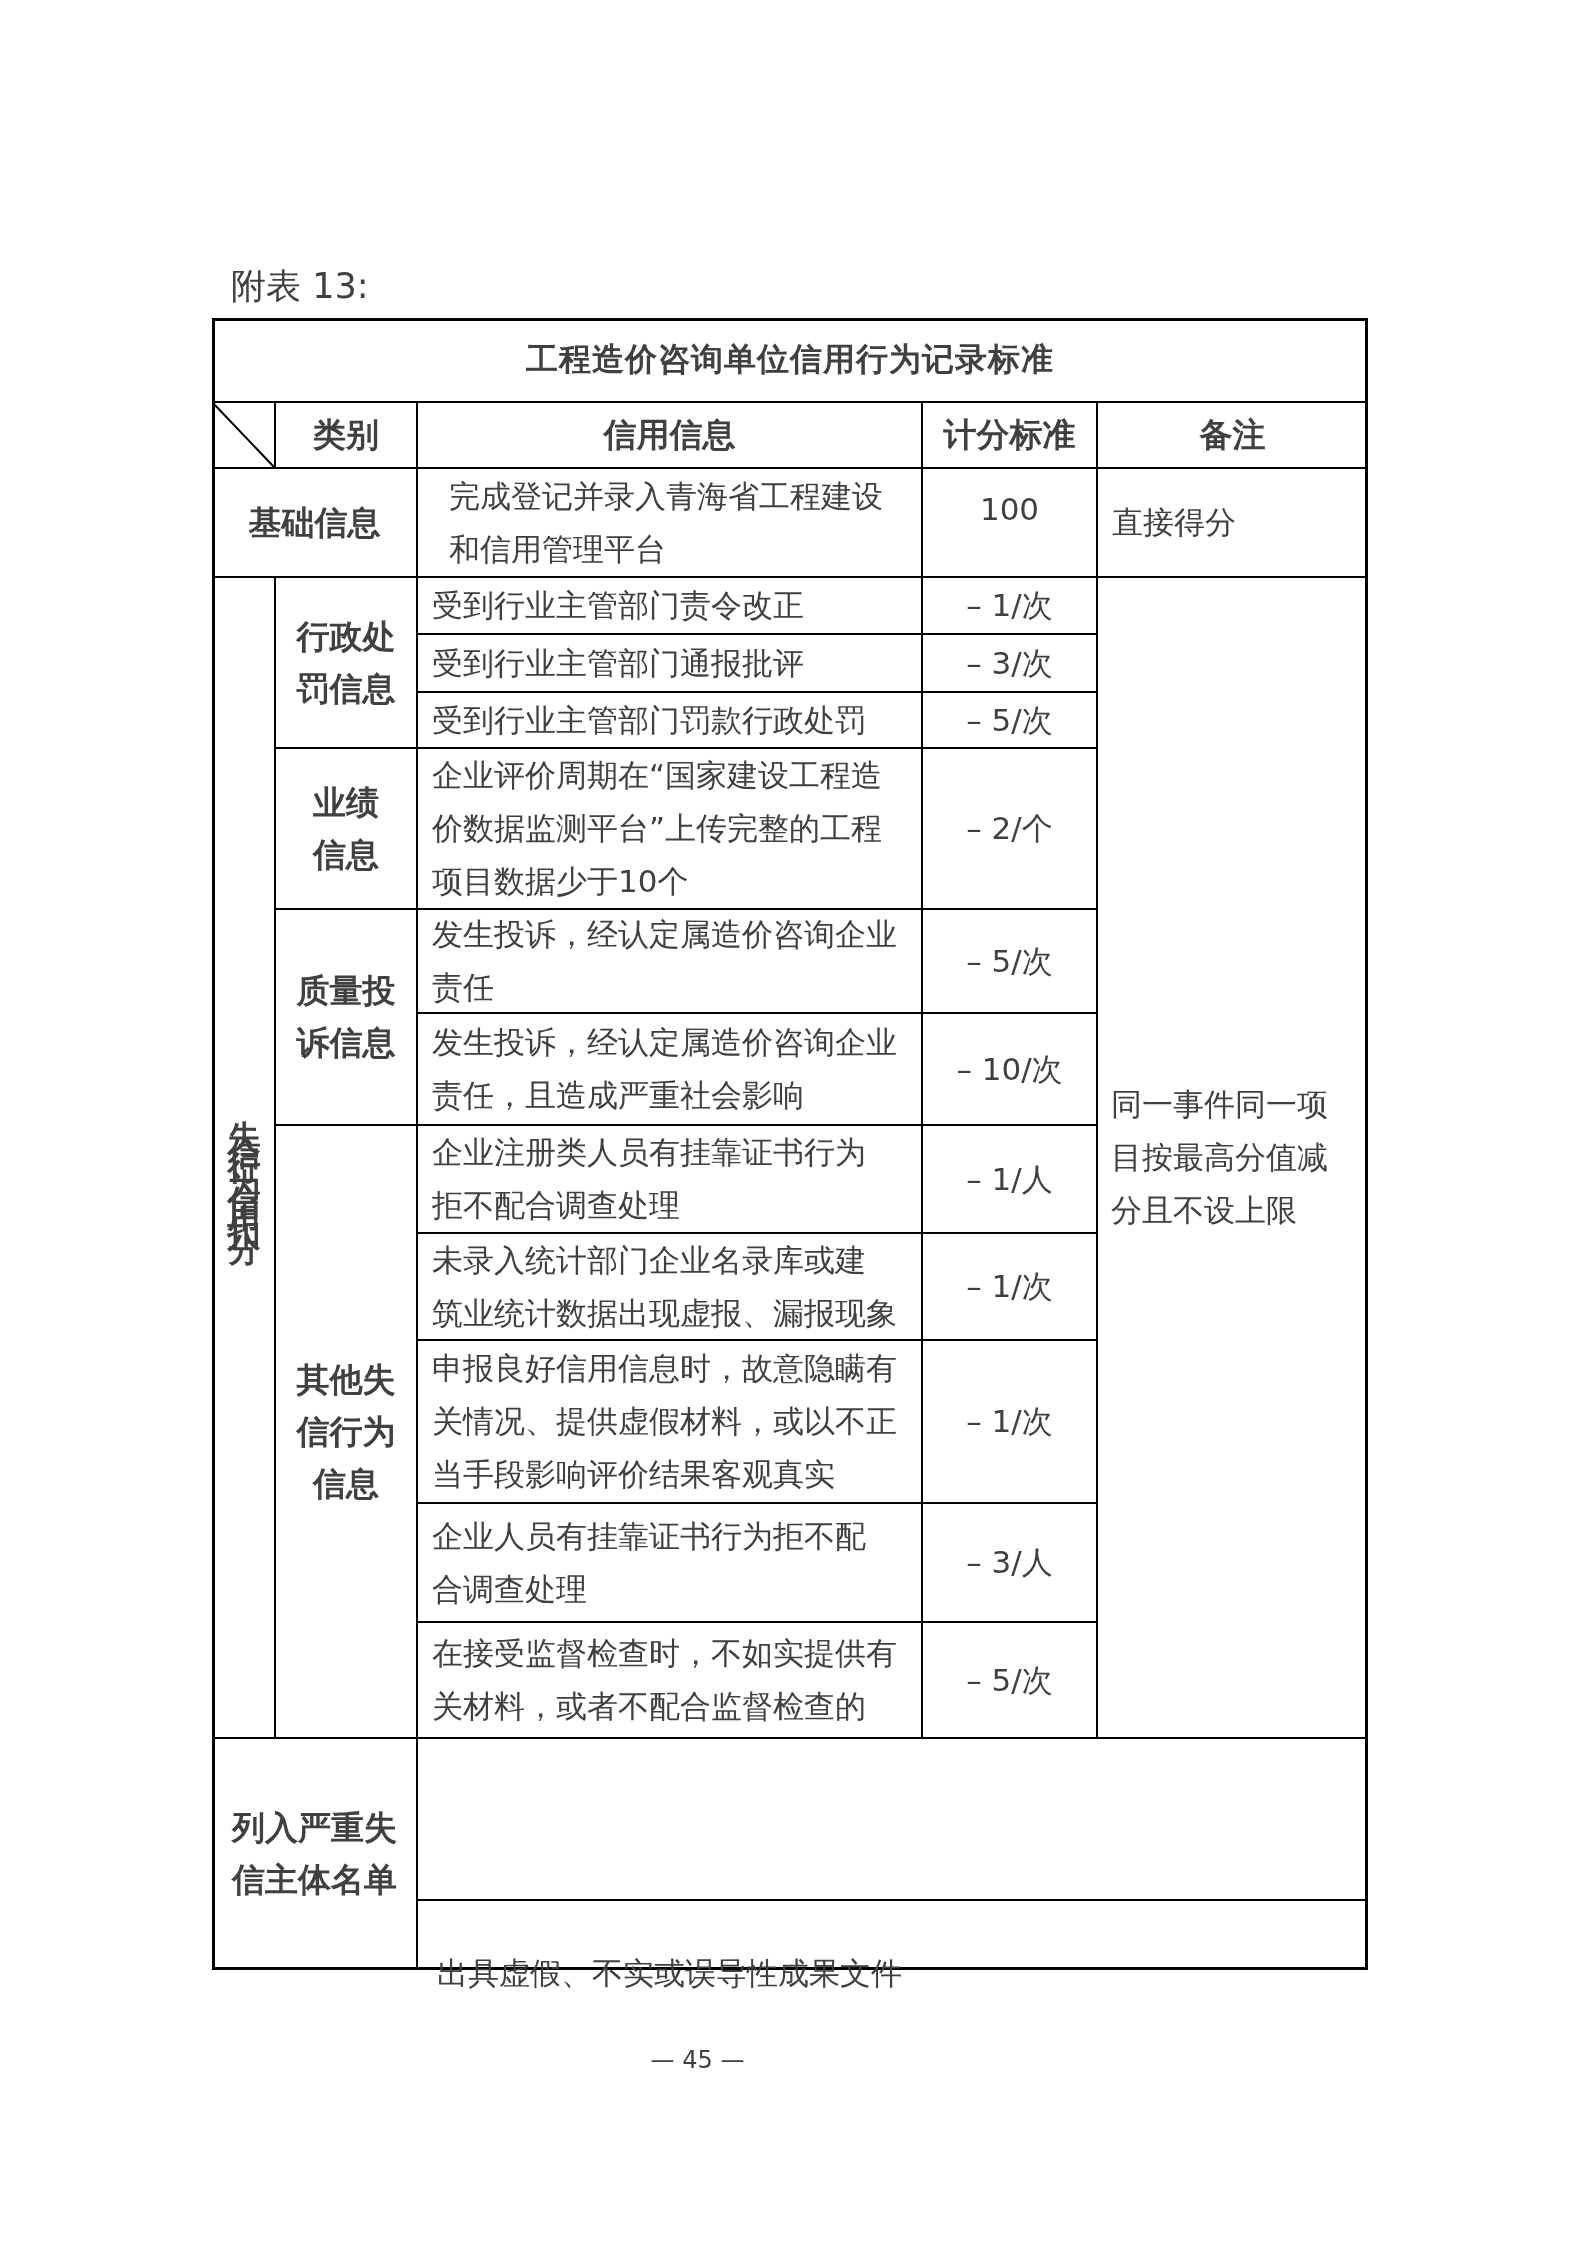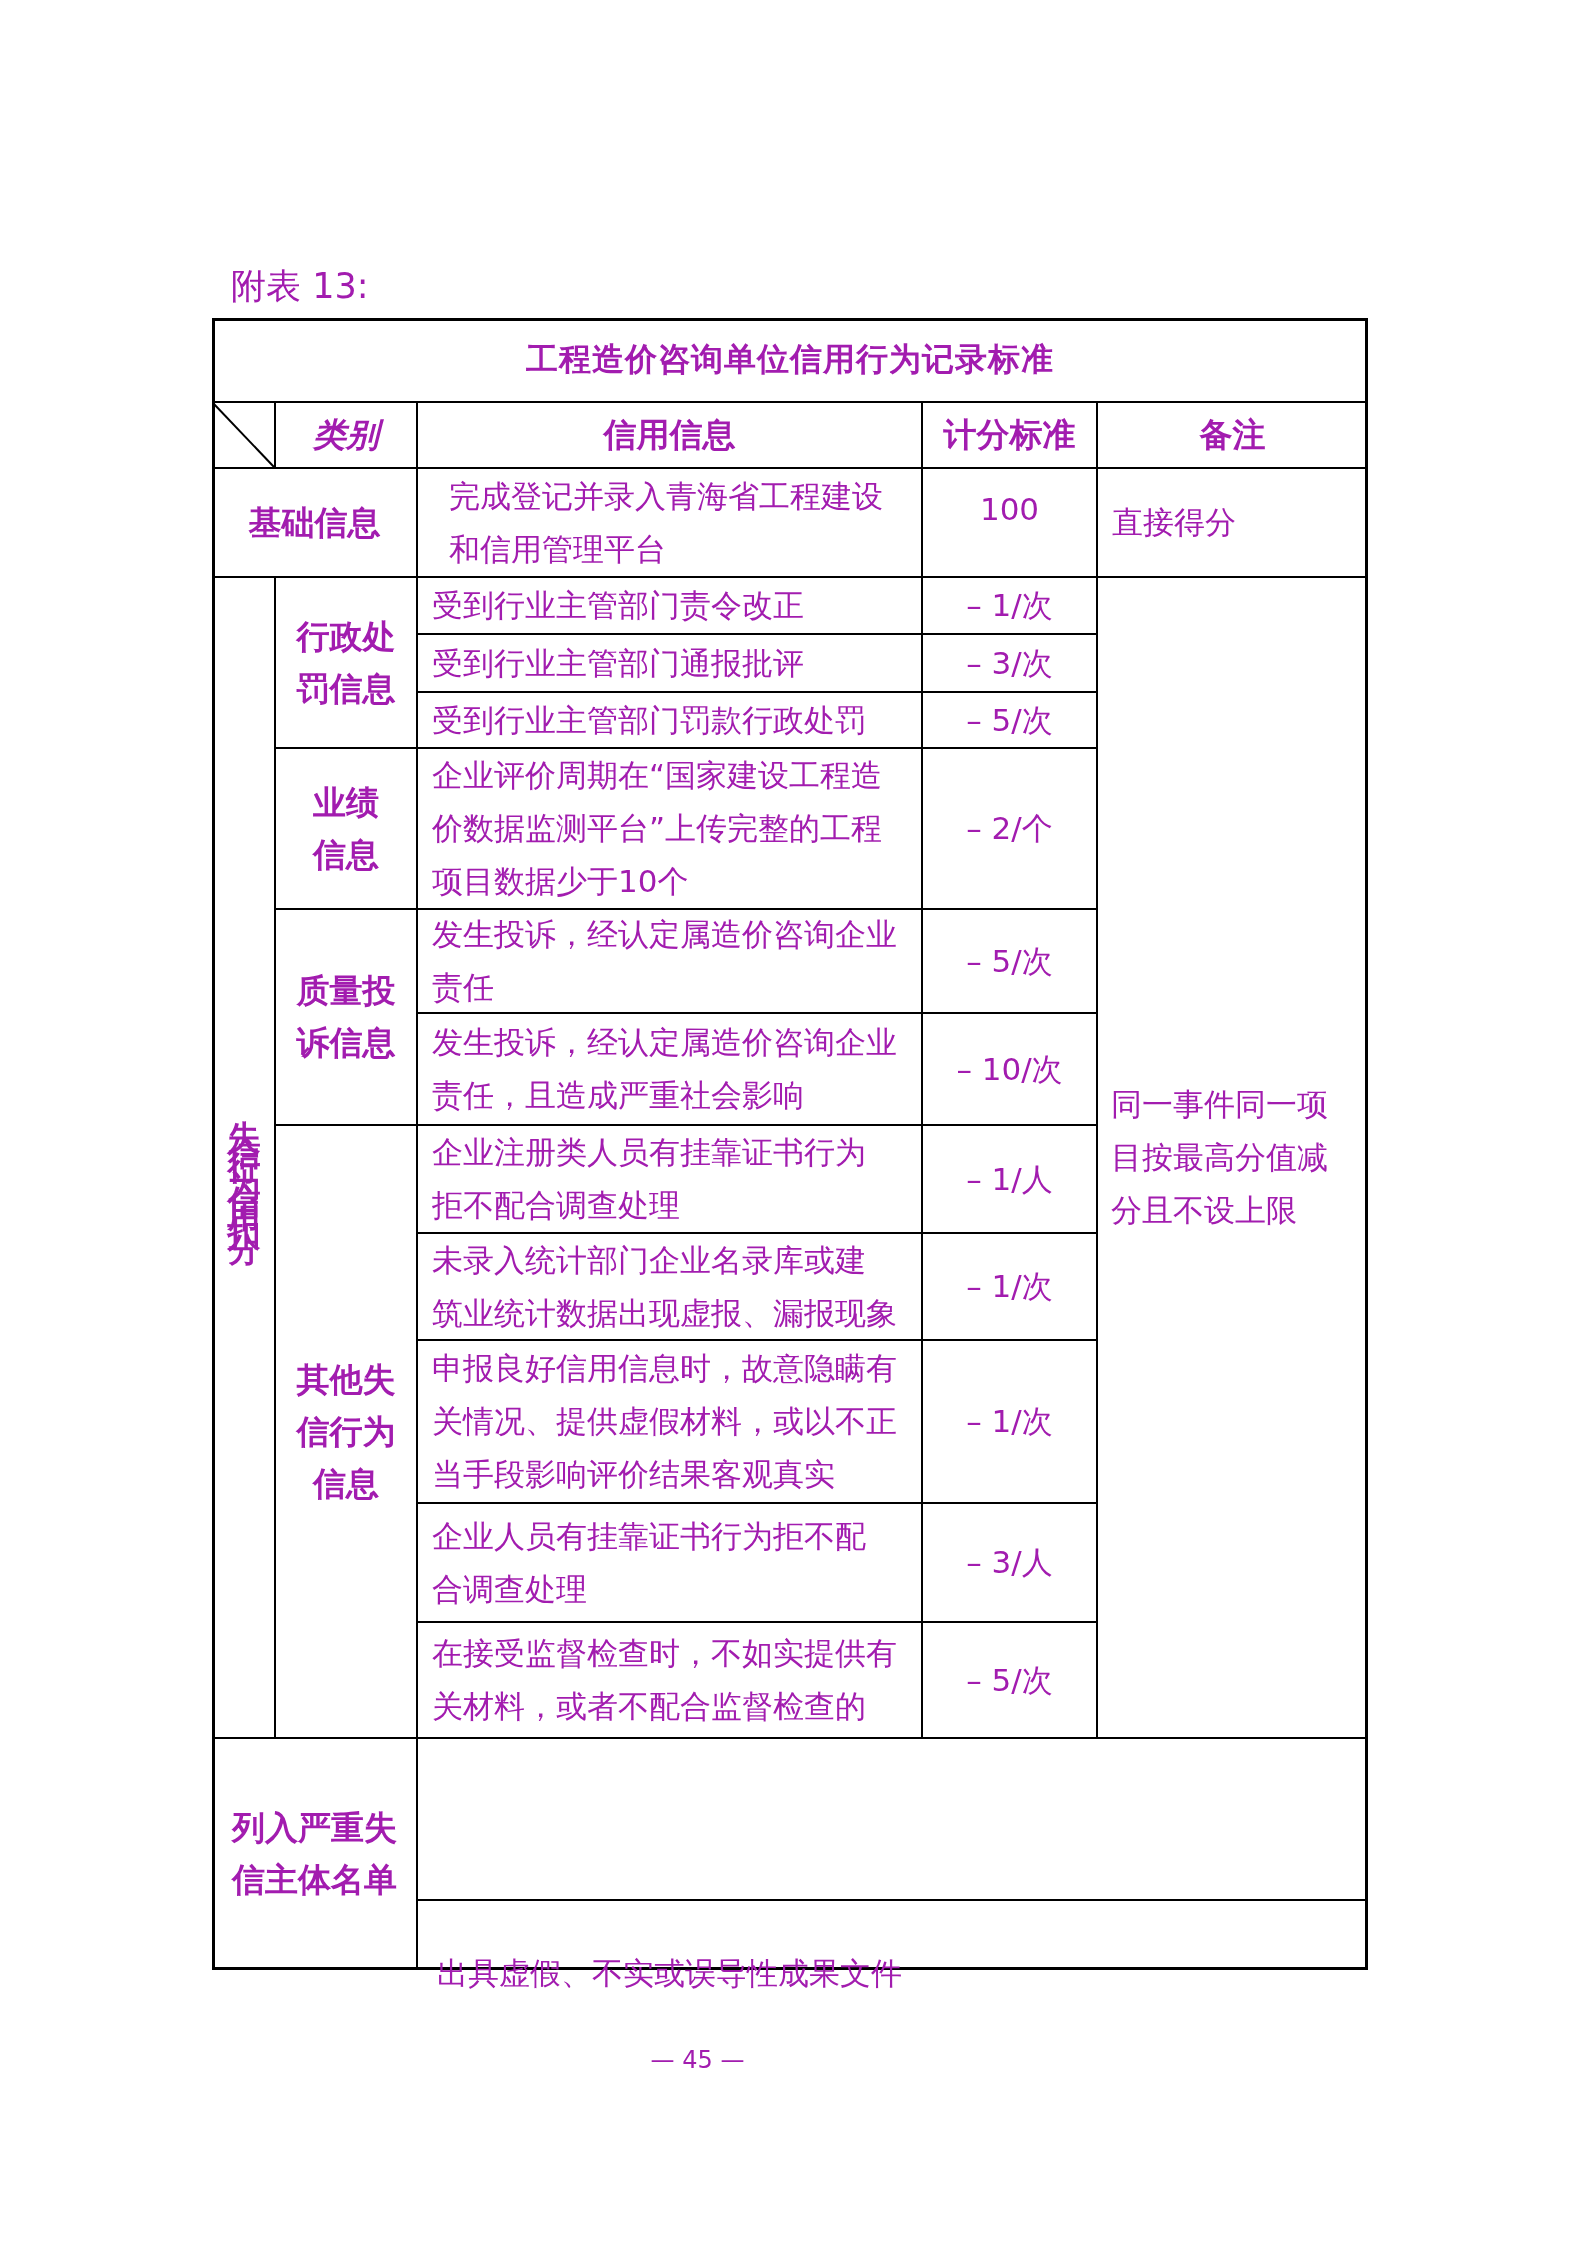--- a/index.html
+++ b/index.html
@@ -2,21 +2,21 @@
 <html><head>
 <meta charset="utf-8">
 <style>
   html,body{margin:0;padding:0;background:#e8e8e8;}
   .page{
     position:relative;
     width:1587px;height:2245px;
     background:#ffffff;
     margin:0 auto;
     font-family:"DejaVu Sans","Liberation Sans",sans-serif;
-    color:#a21caf;
+    color:#404040;
     overflow:hidden;
   }
   .caption{
     position:absolute;left:231px;top:264px;
     font-size:35px;line-height:44px;
   }
   .tbl{
     position:absolute;left:212px;top:318px;
     width:1156px;height:1652px;
   }
@@ -37,21 +37,21 @@
   .vert{
     writing-mode:vertical-lr;text-orientation:upright;
     letter-spacing:16px;font-weight:bold;font-size:33px;
   }
   .pagenum{
     position:absolute;left:0;top:2046px;width:1395px;
     text-align:center;font-size:24px;
   }
   
   #title{left:0;top:0;width:1156px;height:84px;}
-  #hdr-cat{left:63px;top:84px;width:142px;height:66px;font-style:italic;}
+  #hdr-cat{left:63px;top:84px;width:142px;height:66px;}
   #hdr-info{left:205px;top:84px;width:505px;height:66px;}
   #hdr-score{left:710px;top:84px;width:175px;height:66px;}
   #hdr-remark{left:885px;top:84px;width:271px;height:66px;}
   #diag{position:absolute;left:0;top:84px;width:63px;height:66px;}
   #base-label{left:0;top:150px;width:205px;height:109px;}
   #base-info{left:205px;top:150px;width:505px;height:109px;margin-left:17px;}
   #base-score{left:710px;top:150px;width:175px;height:82px;}
   #base-remark{left:885px;top:150px;width:271px;height:109px;}
   #v-label{left:0;top:259px;width:63px;height:1161px;}
   #g0{left:63px;top:259px;width:142px;height:171px;}

